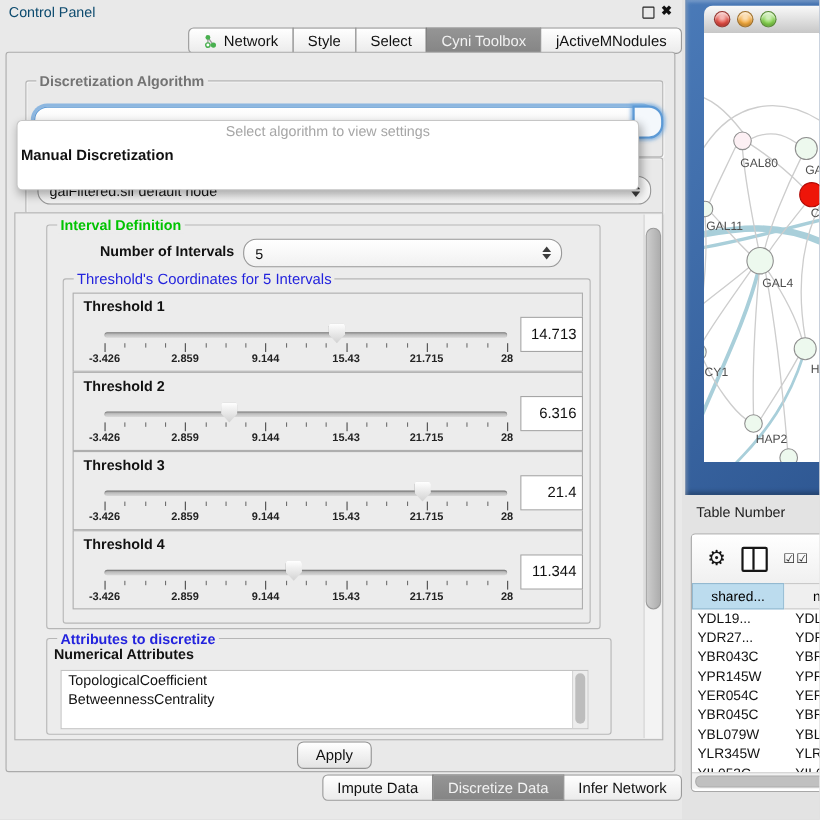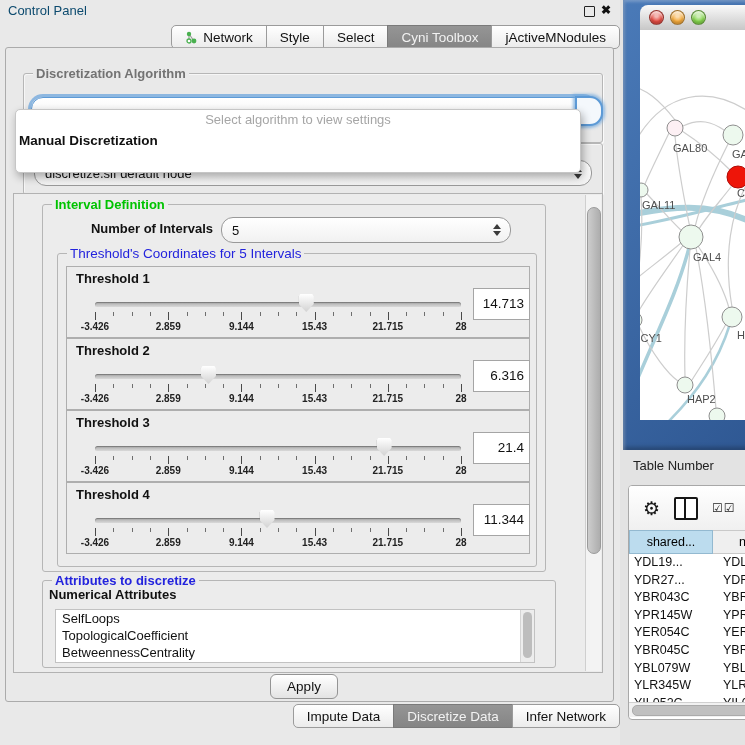--- a/index.html
+++ b/index.html
@@ -163,21 +163,21 @@
       <div class="combo-fragment abs"></div>
 
       <div class="popup abs">
         <div class="prompt">Select algorithm to view settings</div>
         <div class="opt selected">Manual Discretization</div>
       </div>
 
       <div class="group group-table-data abs">
         <span class="group-title">Table Data</span>
         <div class="combo combo-table">
-          <span class="txt">discretize.sif default node</span>
+          <span class="txt">galFiltered.sif default node</span>
           <span class="stepper">
               <i class="up"></i>
               <i class="dn"></i>
             </span>
         </div>
       </div>
 
       <div class="scroll-area abs">
 
         <div class="group-interval">
@@ -343,21 +343,20 @@
               <div class="val-box">11.344</div>
             </div>
           </div>
         </div>
 
         <div class="group-attrs">
           <span class="group-title blue">Attributes to discretize</span>
           <span class="attrs-title">Numerical Attributes</span>
           <div class="attr-list">
             <div id="attr-items">
-                <div class="item">SelfLoops</div>
                 <div class="item">TopologicalCoefficient</div>
                 <div class="item">BetweennessCentrality</div>
               </div>
             <div class="attr-vscroll">
                 <div class="thumb"></div>
               </div>
           </div>
         </div>
 
         <div class="vscroll">

